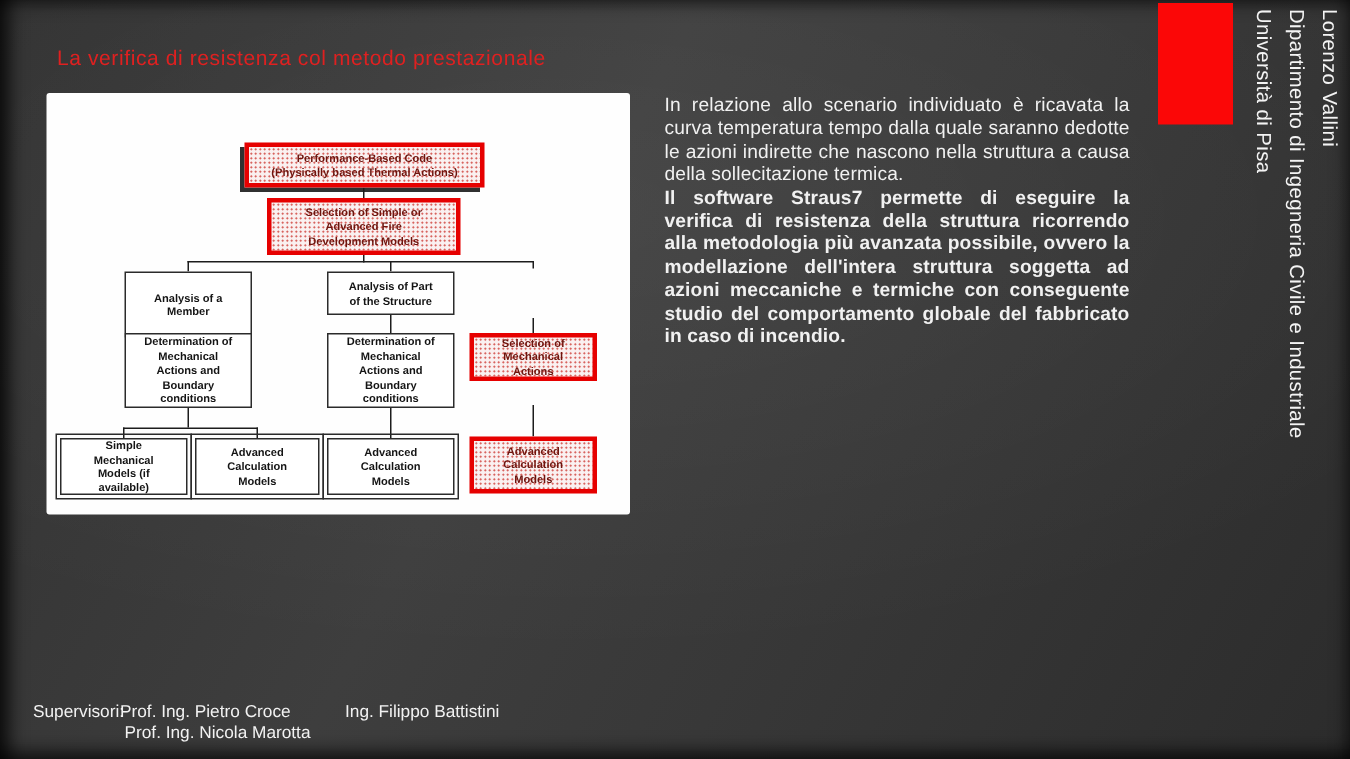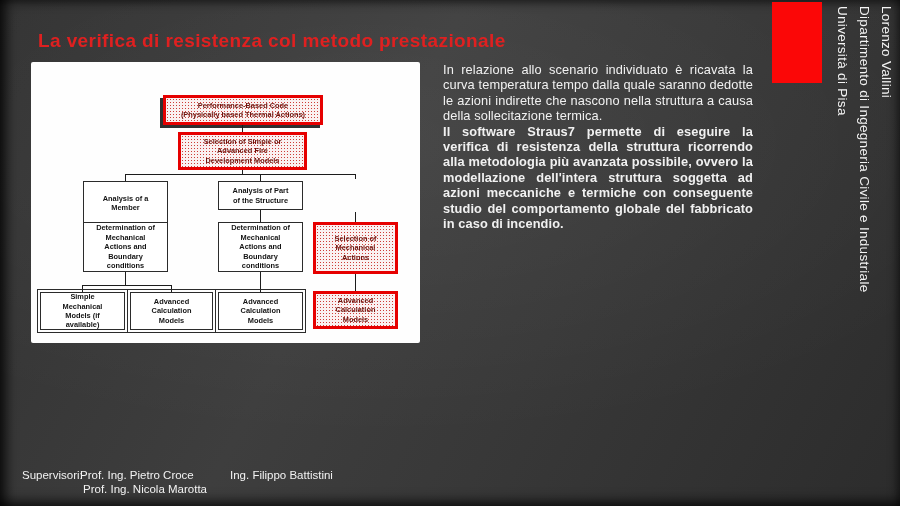--- a/index.html
+++ b/index.html
@@ -11,21 +11,21 @@
       linear-gradient(118deg, #313131 0%, #3e3e3e 40%, #383838 62%, #2c2c2c 100%);
     box-shadow:
       inset 14px 0 12px -8px rgba(0,0,0,0.78),
       inset -10px 0 10px -7px rgba(0,0,0,0.5),
       inset 0 10px 10px -7px rgba(0,0,0,0.5),
       inset 0 -13px 12px -8px rgba(0,0,0,0.68);
   }
 
   .slide-title {
     position:absolute; left:38px; top:30px;
-    font-size:19px; letter-spacing:0.4px; color:#df2020; font-weight:700;
+    font-size:14px; letter-spacing:0.4px; color:#df2020; font-weight:400;
     white-space:nowrap;
   }
 
   .red-accent { position:absolute; left:772px; top:2px; width:50px; height:81px; background:#fb0707; }
 
   .credits {
     position:absolute; left:897px; top:6px; width:400px; height:66px;
     transform:rotate(90deg); transform-origin:0 0;
     color:#f4f4f4; font-size:13.5px; line-height:22px; letter-spacing:0.3px;
     white-space:nowrap;
@@ -93,21 +93,21 @@
     <div class="fc-line" style="left:324px;top:208px;width:1px;height:21px;"></div>
 
     <div class="fc-box fc-red fc-shadow" style="left:132px;top:33px;width:160px;height:30px;">Performance-Based Code (Physically based Thermal Actions)</div>
     <div class="fc-box fc-red" style="left:147px;top:70px;width:129px;height:38px;">Selection of Simple or Advanced Fire Development Models</div>
 
     <div class="fc-box" style="left:52px;top:119px;width:85px;height:44px;">Analysis of a Member</div>
     <div class="fc-box" style="left:187px;top:119px;width:85px;height:29px;">Analysis of Part of the Structure</div>
 
     <div class="fc-box" style="left:52px;top:160px;width:85px;height:50px;">Determination of Mechanical Actions and Boundary conditions</div>
     <div class="fc-box" style="left:187px;top:160px;width:85px;height:50px;">Determination of Mechanical Actions and Boundary conditions</div>
-    <div class="fc-box fc-red" style="left:282px;top:160px;width:85px;height:52px;">Selection of Mechanical Actions</div>
+    <div class="fc-box fc-red" style="left:282px;top:160px;width:85px;height:32px;">Selection of Mechanical Actions</div>
 
     <div class="fc-box fc-double" style="left:9px;top:230px;width:85px;height:38px;">Simple Mechanical Models (if available)</div>
     <div class="fc-box fc-double" style="left:99px;top:230px;width:83px;height:38px;">Advanced Calculation Models</div>
     <div class="fc-box fc-double" style="left:187px;top:230px;width:85px;height:38px;">Advanced Calculation Models</div>
     <div class="fc-box fc-red" style="left:282px;top:229px;width:85px;height:38px;">Advanced Calculation Models</div>
   </div>
 
   <div class="body-text">
     <p>In relazione allo scenario individuato è ricavata la curva temperatura tempo dalla quale saranno dedotte le azioni indirette che nascono nella struttura a causa della sollecitazione termica.</p>
     <p class="bold">Il software Straus7 permette di eseguire la verifica di resistenza della struttura ricorrendo alla metodologia più avanzata possibile, ovvero la modellazione dell'intera struttura soggetta ad azioni meccaniche e termiche con conseguente studio del comportamento globale del fabbricato in caso di incendio.</p>

